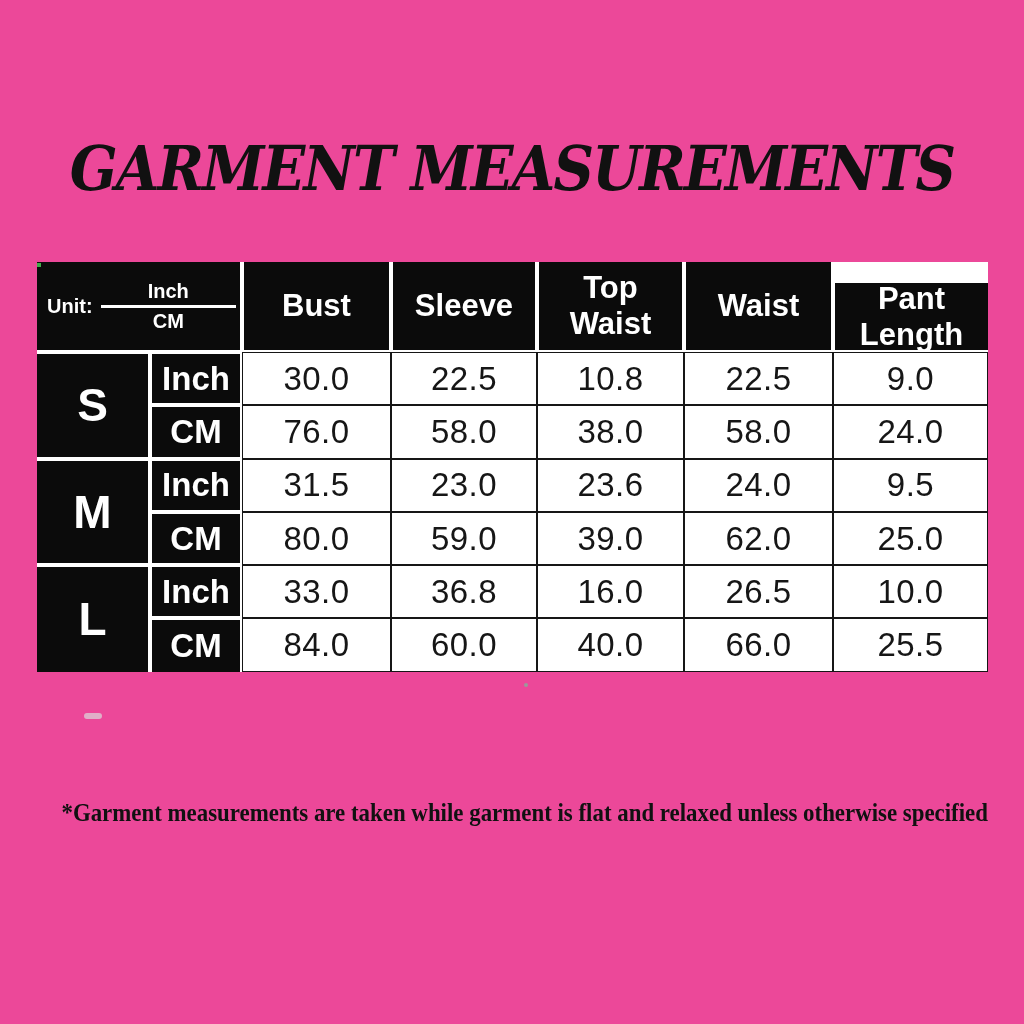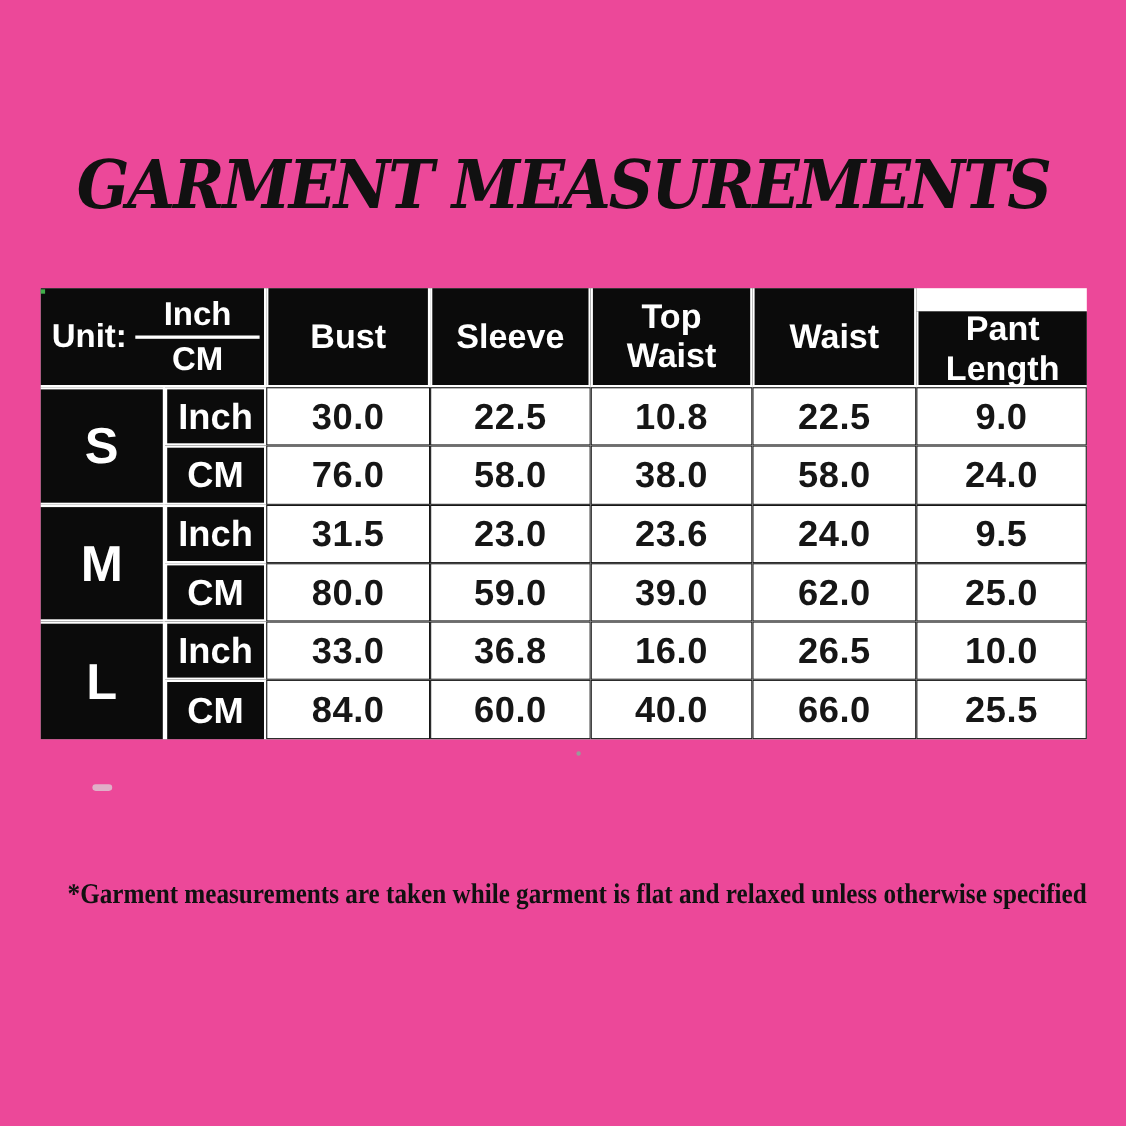--- a/index.html
+++ b/index.html
@@ -50,30 +50,30 @@
     justify-content: center;
     font-weight: bold;
   }
   .w {  
     background: #ffffff;
     color: #161616;
     border: 1.5px solid #161616;
     display: flex;
     align-items: center;
     justify-content: center;
-    font-weight: bold;
+    font-weight: normal;
     font-size: 33px;
     letter-spacing: 0.5px;
   }
   .bt0 { border-top-width: 0; }
   .bl0 { border-left-width: 0; }
   .br0 { border-right-width: 0; margin-top: 21px; }
   .bb0 { border-bottom-width: 0; }
 
-  .unit-header { grid-column: 1 / 3; font-size: 30px; padding: 0 4px 0 10px; }
+  .unit-header { grid-column: 1 / 3; font-size: 20px; padding: 0 4px 0 10px; }
   .unit-header .unit-prefix { margin-right: 8px; white-space: nowrap; }
   .unit-frac {
     flex: 1;
     display: flex;
     flex-direction: column;
     align-items: center;
     justify-content: center;
   }
   .unit-frac .frac-top {
     width: 100%;

